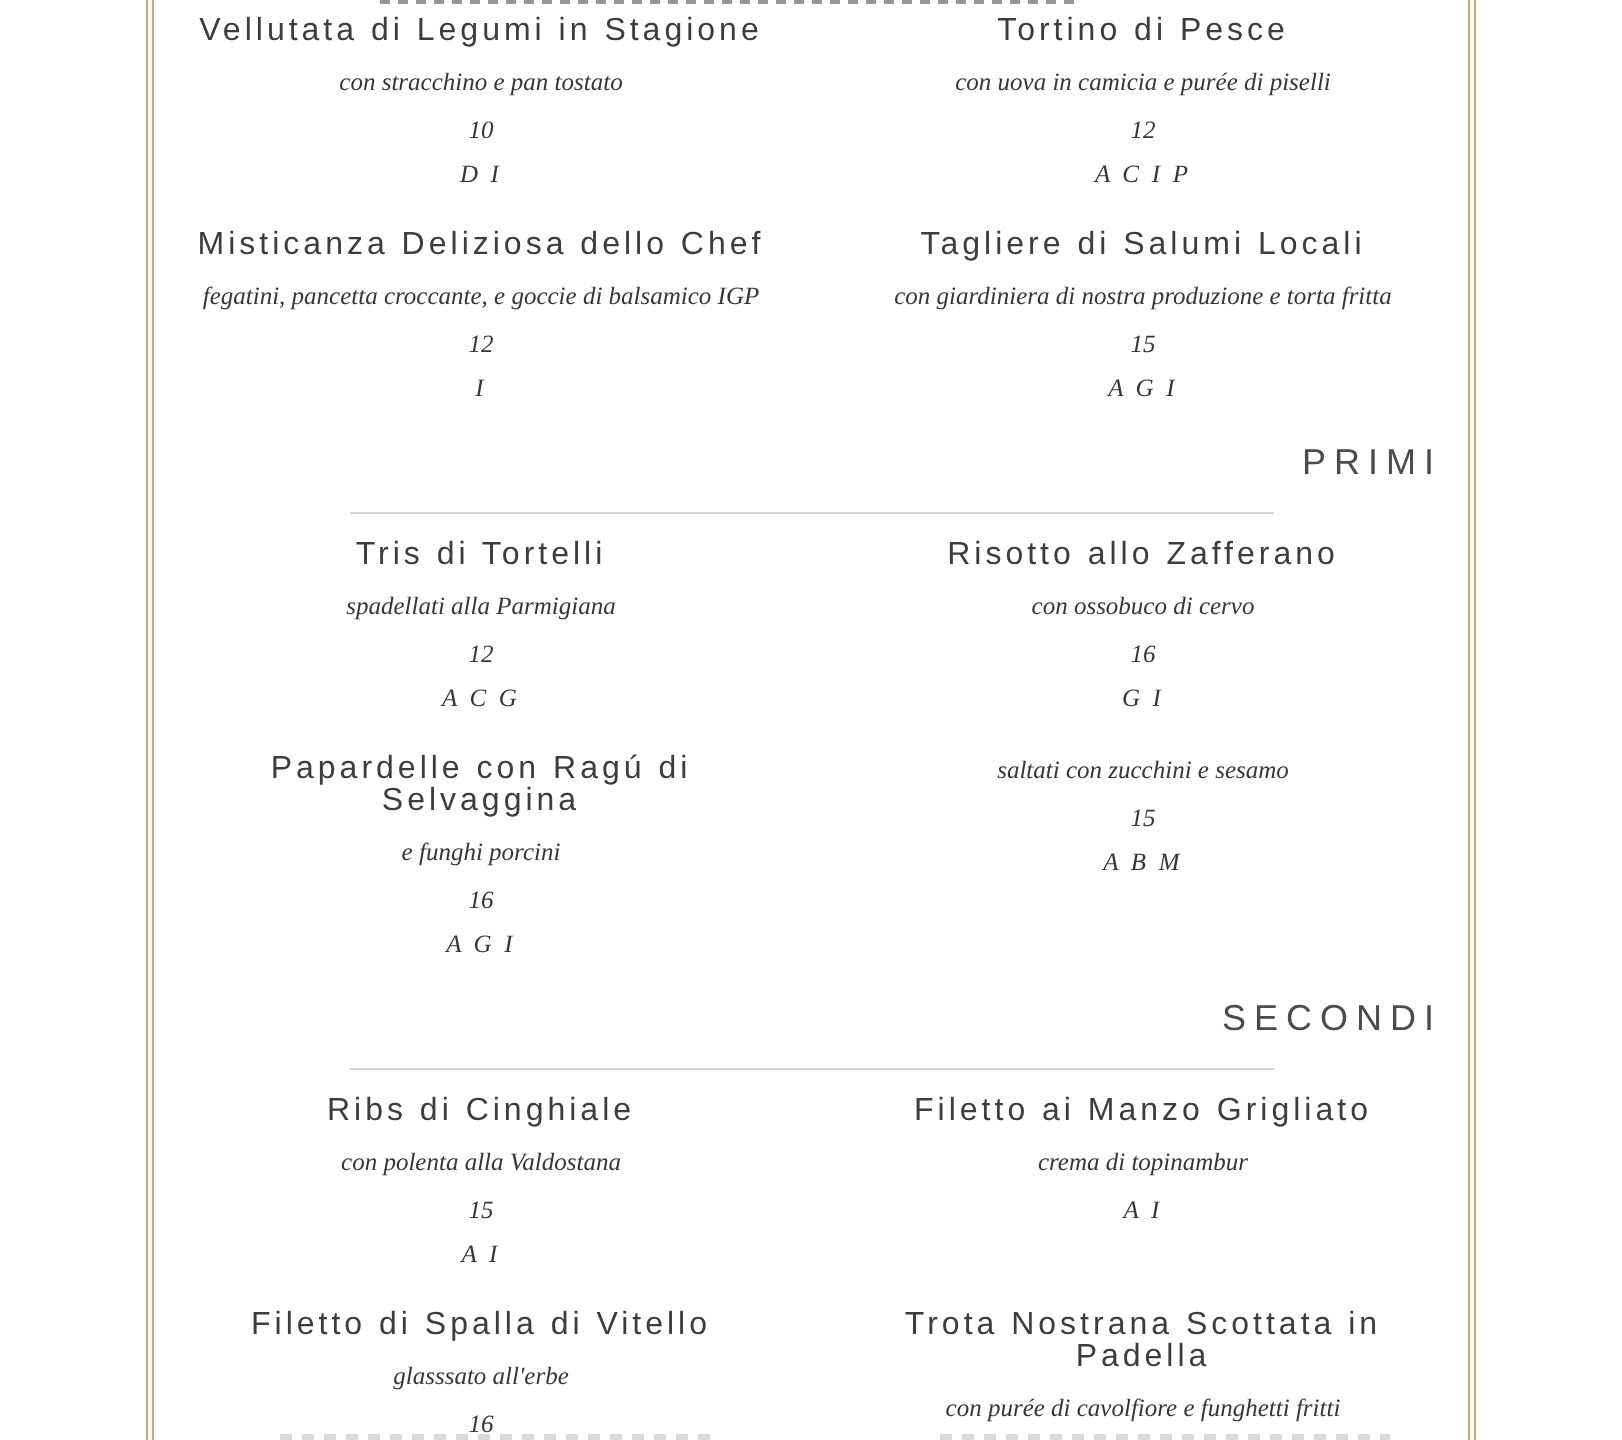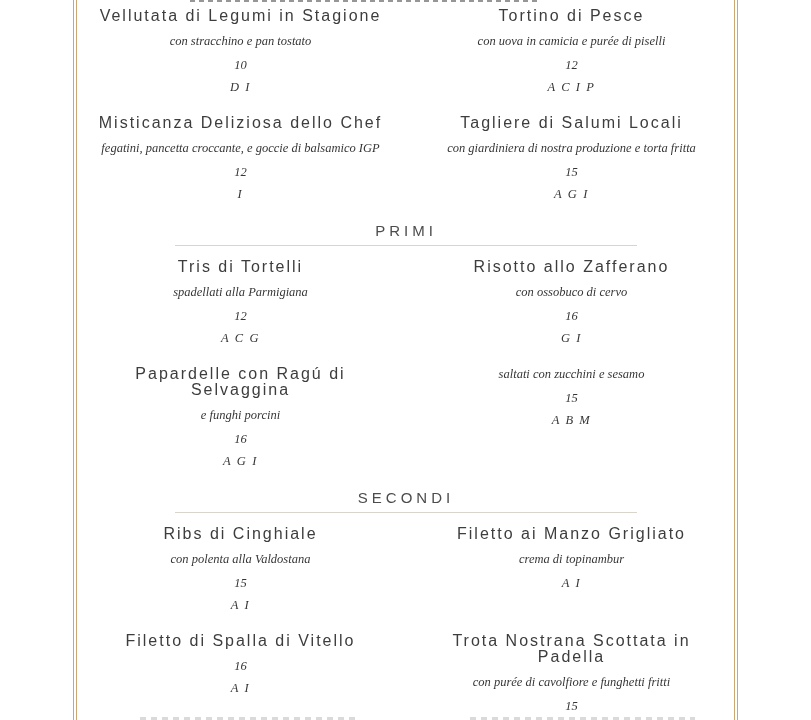--- a/index.html
+++ b/index.html
@@ -27,23 +27,23 @@
   }
   .item .desc, .item .price, .item .allerg {
     font-family:"Liberation Serif", serif; font-style:italic;
     font-size:12.5px; line-height:16px; color:#363636;text-align:center;
   }
   .item .desc  { margin-bottom:8px; }
   .item .price { margin-bottom:6px; }
   .item .allerg{ letter-spacing:1.6px; }
 
   .heading {
-    margin:0; text-align:center; font-weight:400;
+    margin:16px; text-align:right; font-weight:400;
     font-family:"Liberation Sans", sans-serif;
-    font-size:15px; line-height:18px; letter-spacing:4px; color:#4c4c4c;
+    font-size:18px; line-height:18px; letter-spacing:4px; color:#4c4c4c;
   }
   .rule {
     width:462px; height:0; margin:5px auto 13px;
     border-top:1px solid #d8d5ca;
   }
 
   
   .clip-top {
     position:absolute; top:0; left:190px; width:350px; height:2px;
     background:repeating-linear-gradient(90deg, rgba(64,64,64,.55) 0 5px, transparent 5px 9px);
@@ -143,20 +143,21 @@
         </div>
         <div class="item">
           <div class="name">Filetto ai Manzo Grigliato</div>
           <div class="desc">crema di topinambur</div>
           <div class="allerg">A I</div>
         </div>
       </div>
       <div class="row">
         <div class="item">
           <div class="name">Filetto di Spalla di Vitello</div>
+          <div class="desc">glasssato all'erbe</div>
           <div class="price">16</div>
           <div class="allerg">A I</div>
         </div>
         <div class="item">
           <div class="name">Trota Nostrana Scottata in Padella</div>
           <div class="desc">con purée di cavolfiore e funghetti fritti</div>
           <div class="price">15</div>
           <div class="allerg">D I</div>
         </div>
       </div>

